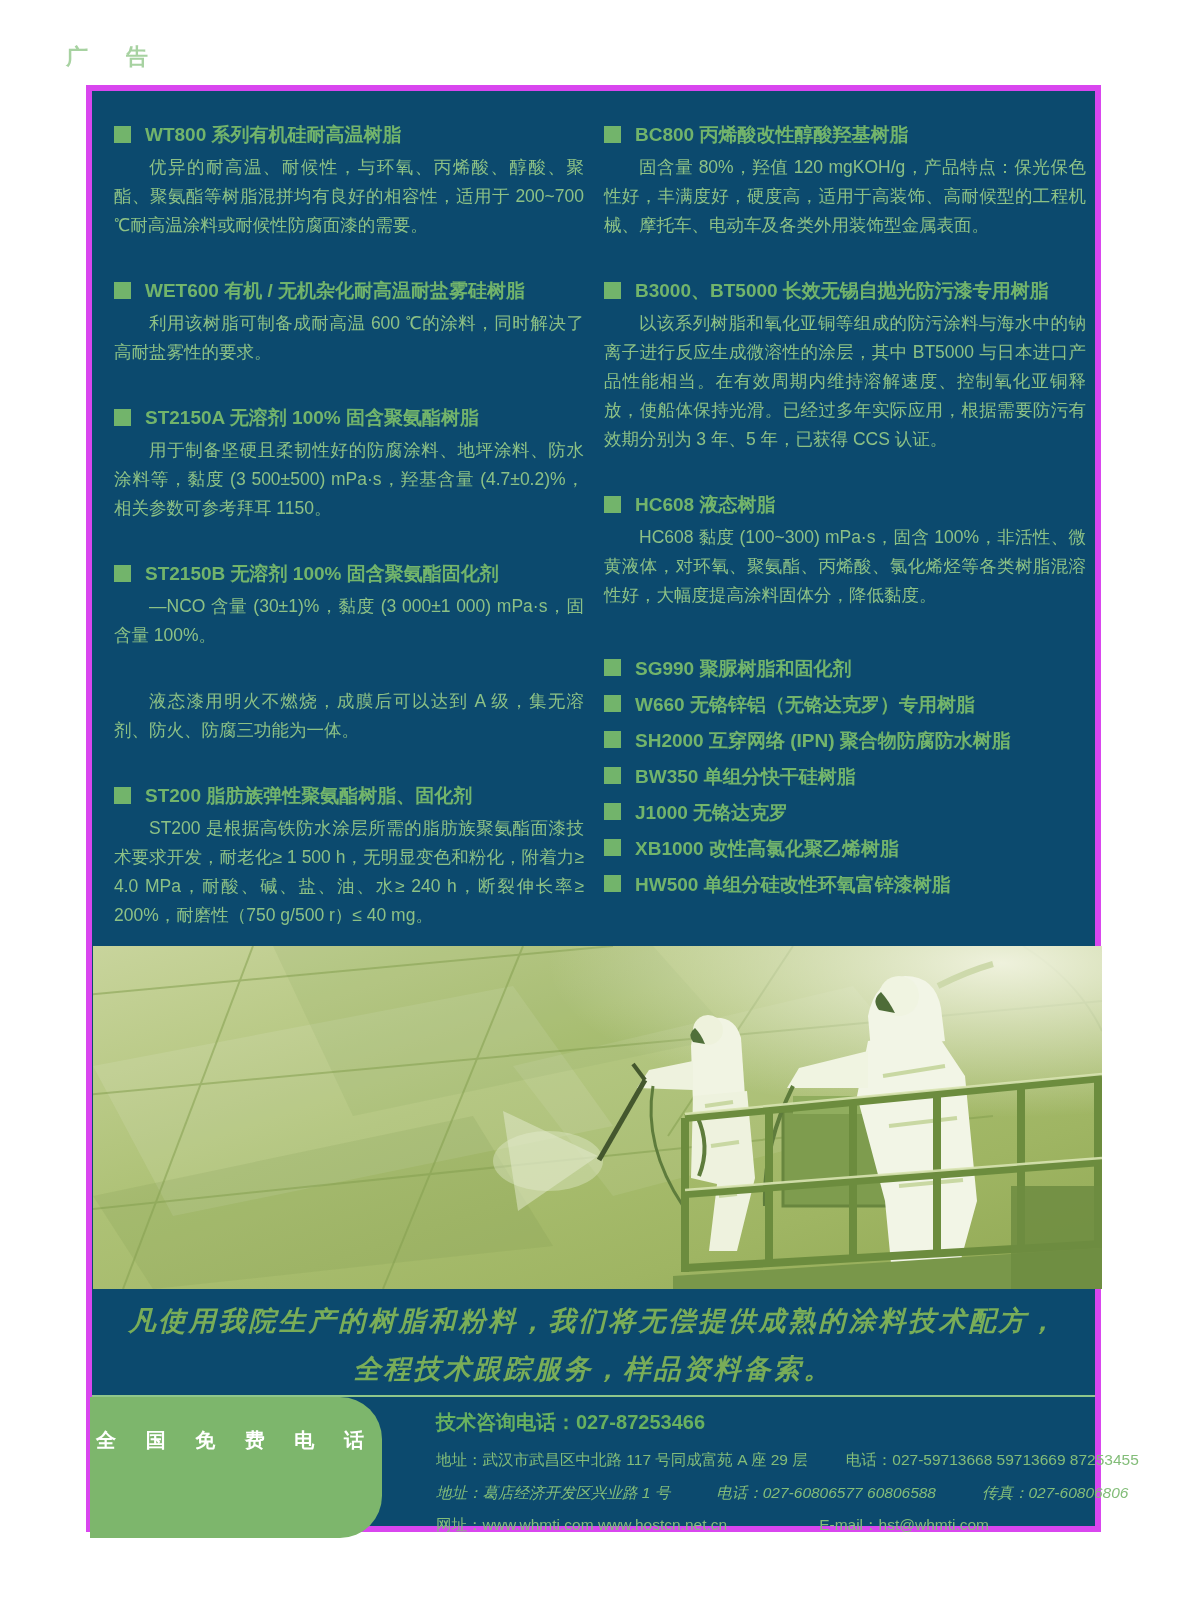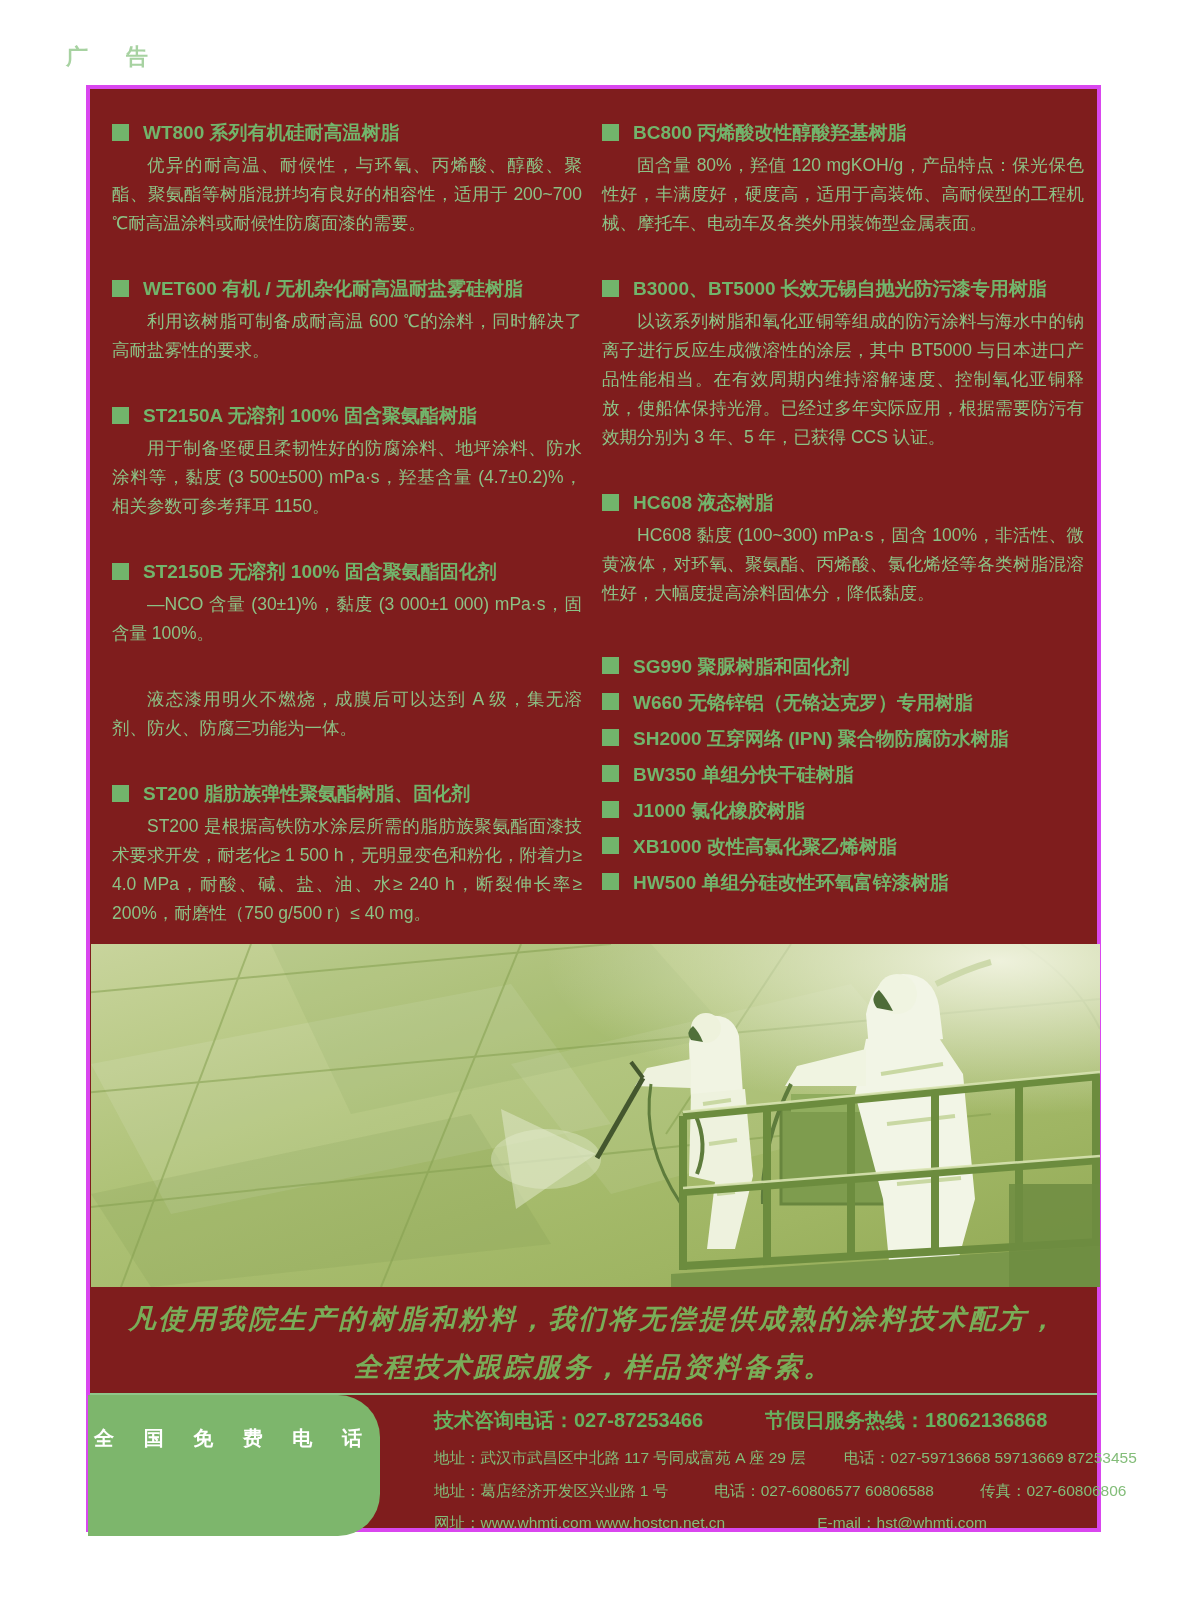--- a/index.html
+++ b/index.html
@@ -9,21 +9,21 @@
     font-family:"Liberation Sans", sans-serif;
   }
 
   .ad-label {
     position:absolute; left:66px; top:42px;
     font-size:22px; letter-spacing:16px; color:#a7d2a1; font-weight:bold;
   }
 
   .main-box {
     position:absolute; left:86px; top:85px; width:1015px; height:1447px;
-    border:4px solid #d946ef; background:#7f1d1d;
+    border:6px solid #d946ef; background:#0c4a6e;
   }
 
   
   .col { position:absolute; top:30px; }
   .col-left  { left:22px;  width:470px; }
   .col-right { left:512px; width:482px; }
 
   .product { margin-bottom:37px; }
   .product-title {
     position:relative; padding-left:31px;
@@ -72,21 +72,21 @@
   }
   .free-phone-number {
     margin-top:6px; font-size:44px; font-weight:bold; letter-spacing:1px;
     font-family:"DejaVu Serif", serif;
   }
 
   .contact-row { position:absolute; left:344px; right:16px; display:flex; white-space:nowrap; }
   .contact-row-1 { top:1318px; column-gap:62px;
     color:#68b15f; font-size:20px; font-weight:bold; }
   .contact-row-2 { top:1359px; column-gap:38px; color:#83bd79; font-size:15.5px;align-items:center; }
-  .contact-row-3 { top:1392px; column-gap:46px; color:#83bd79; font-size:15.5px; }
+  .contact-row-3 { top:1392px; column-gap:46px; color:#83bd79; font-size:15.5px;font-style:italic; }
   .contact-row-4 { top:1424px; column-gap:92px; color:#83bd79; font-size:15.5px; }
 </style>
 </head>
 <body>
 
 <div class="ad-label">广  告</div>
 
 <div class="main-box">
 
   <div class="col col-left">
@@ -127,21 +127,21 @@
     <div class="product">
       <div class="product-title"><span class="bullet"></span><span>HC608 液态树脂</span></div>
       <div class="product-body">HC608 黏度 (100~300) mPa·s，固含 100%，非活性、微黄液体，对环氧、聚氨酯、丙烯酸、氯化烯烃等各类树脂混溶性好，大幅度提高涂料固体分，降低黏度。</div>
     </div>
 
     <div class="catalog">
       <div class="product-title"><span class="bullet"></span><span>SG990 聚脲树脂和固化剂</span></div>
       <div class="product-title"><span class="bullet"></span><span>W660 无铬锌铝（无铬达克罗）专用树脂</span></div>
       <div class="product-title"><span class="bullet"></span><span>SH2000 互穿网络 (IPN) 聚合物防腐防水树脂</span></div>
       <div class="product-title"><span class="bullet"></span><span>BW350 单组分快干硅树脂</span></div>
-      <div class="product-title"><span class="bullet"></span><span>J1000 氯化橡胶树脂</span></div>
+      <div class="product-title"><span class="bullet"></span><span>J1000 无铬达克罗</span></div>
       <div class="product-title"><span class="bullet"></span><span>XB1000 改性高氯化聚乙烯树脂</span></div>
       <div class="product-title"><span class="bullet"></span><span>HW500 单组分硅改性环氧富锌漆树脂</span></div>
     </div>
   </div>
 
   <div class="photo">
     <svg viewBox="0 0 1009 343" preserveAspectRatio="none">
       <defs>
         <linearGradient id="hull" x1="0" y1="0" x2="1" y2="1">
           <stop offset="0" stop-color="#c8d49c"></stop>
@@ -231,21 +231,20 @@
   </div>
 
   <div class="divider"></div>
 
   <div class="free-phone-box">
     <div class="free-phone-label">全 国 免 费 电 话</div>
   </div>
 
   <div class="contact-row contact-row-1">
     <span>技术咨询电话：027-87253466</span>
-    <span>节假日服务热线：18062136868</span>
   </div>
   <div class="contact-row contact-row-2">
     <span>地址：武汉市武昌区中北路 117 号同成富苑 A 座 29 层</span>
     <span>电话：027-59713668   59713669   87253455</span>
   </div>
   <div class="contact-row contact-row-3">
     <span>地址：葛店经济开发区兴业路 1 号</span>
     <span>电话：027-60806577  60806588</span>
     <span>传真：027-60806806</span>
   </div>

